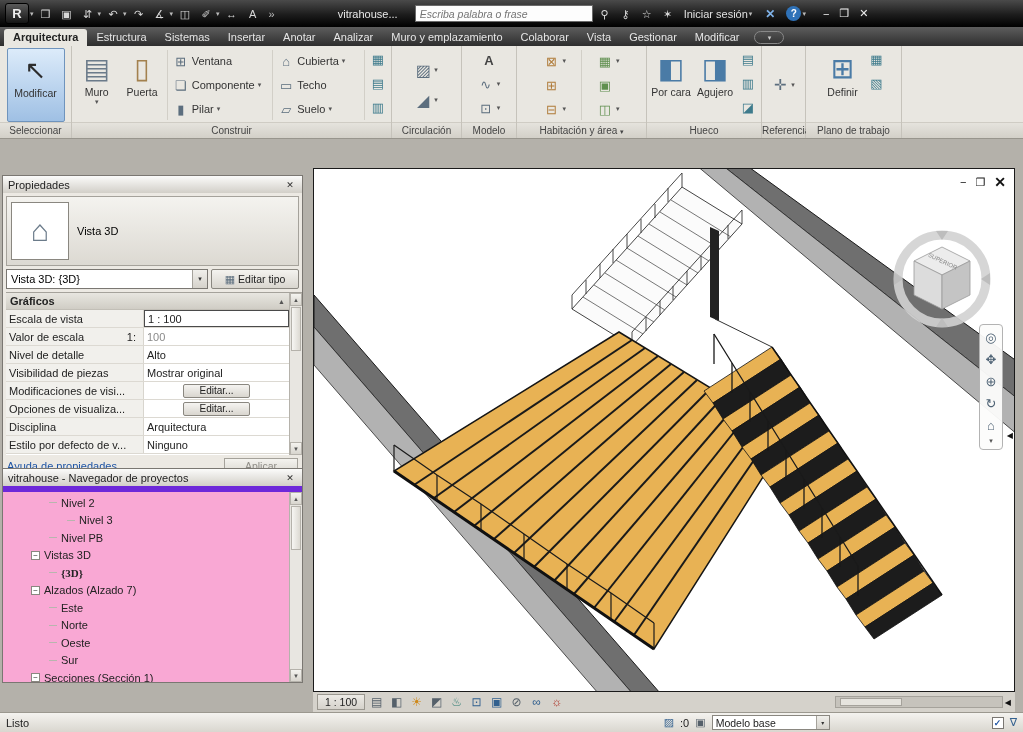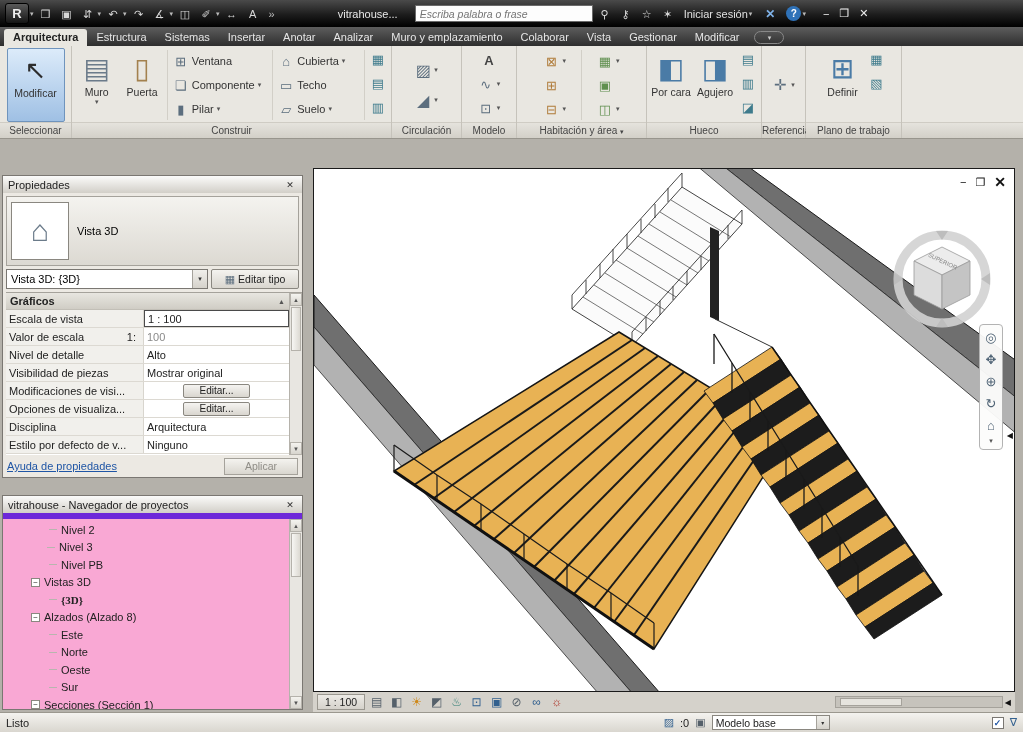--- a/index.html
+++ b/index.html
@@ -57,21 +57,21 @@
   .vline{width:1px;background:#d2cfc7;margin:2px 2px;}
   .fillpanel{flex:1;border-right:none;}
 
   
   .palette{position:absolute;left:2px;width:301px;background:#ece9e3;
     border:1px solid #7a7772;display:flex;flex-direction:column;font-size:11px;}
   .ptitle{height:17px;background:linear-gradient(#fbfbfa,#d2cfc8);display:flex;
     align-items:center;padding:0 5px;color:#222;}
   .ptitle .x{margin-left:auto;font-size:9px;color:#333;width:14px;text-align:center;}
   #props{top:175px;height:303px;}
-  #browser{top:495px;height:215px;}
+  #browser{top:468px;height:215px;}
 
   .typesel{margin:3px;height:70px;background:linear-gradient(#f4f3ef,#dcd9d2);
     border:1px solid #a5a29b;display:flex;align-items:center;gap:8px;padding:4px;}
   .typesel .hbox{width:58px;height:58px;background:#fff;border:1px solid #8a8780;
     text-align:center;line-height:56px;font-size:30px;color:#6b7b8a;}
   .selrow{display:flex;margin:0 3px 3px;height:20px;gap:3px;}
   .combo{flex:1;background:#fff;border:1px solid #7a7772;display:flex;align-items:center;}
   .combo .ct{flex:1;padding-left:4px;}
   .combo .ca{width:15px;height:100%;background:linear-gradient(#f0efeb,#d5d2cb);
     border-left:1px solid #a5a29b;font-size:7px;text-align:center;line-height:18px;color:#333;}
@@ -493,39 +493,39 @@
   <div class="ptitle">
     <span>vitrahouse - Navegador de proyectos</span>
     <span class="x">✕</span>
   </div>
   <div class="treewrap">
     <div class="tree">
       <div class="titem" style="padding-left:46px">
         <span class="dash"></span>
           <span class="tlabel">Nivel 2</span>
       </div>
-      <div class="titem" style="padding-left:44px">
+      <div class="titem" style="padding-left:64px">
         <span class="dash"></span>
           <span class="tlabel">Nivel 3</span>
       </div>
       <div class="titem" style="padding-left:46px">
         <span class="dash"></span>
           <span class="tlabel">Nivel PB</span>
       </div>
       <div class="titem" style="padding-left:28px">
         <span class="exp">−</span>
         <span class="tlabel">Vistas 3D</span>
       </div>
       <div class="titem bold" style="padding-left:46px">
         <span class="dash"></span>
           <span class="tlabel">{3D}</span>
       </div>
       <div class="titem" style="padding-left:28px">
         <span class="exp">−</span>
-        <span class="tlabel">Alzados (Alzado 8)</span>
+        <span class="tlabel">Alzados (Alzado 7)</span>
       </div>
       <div class="titem" style="padding-left:46px">
         <span class="dash"></span>
           <span class="tlabel">Este</span>
       </div>
       <div class="titem" style="padding-left:46px">
         <span class="dash"></span>
           <span class="tlabel">Norte</span>
       </div>
       <div class="titem" style="padding-left:46px">

